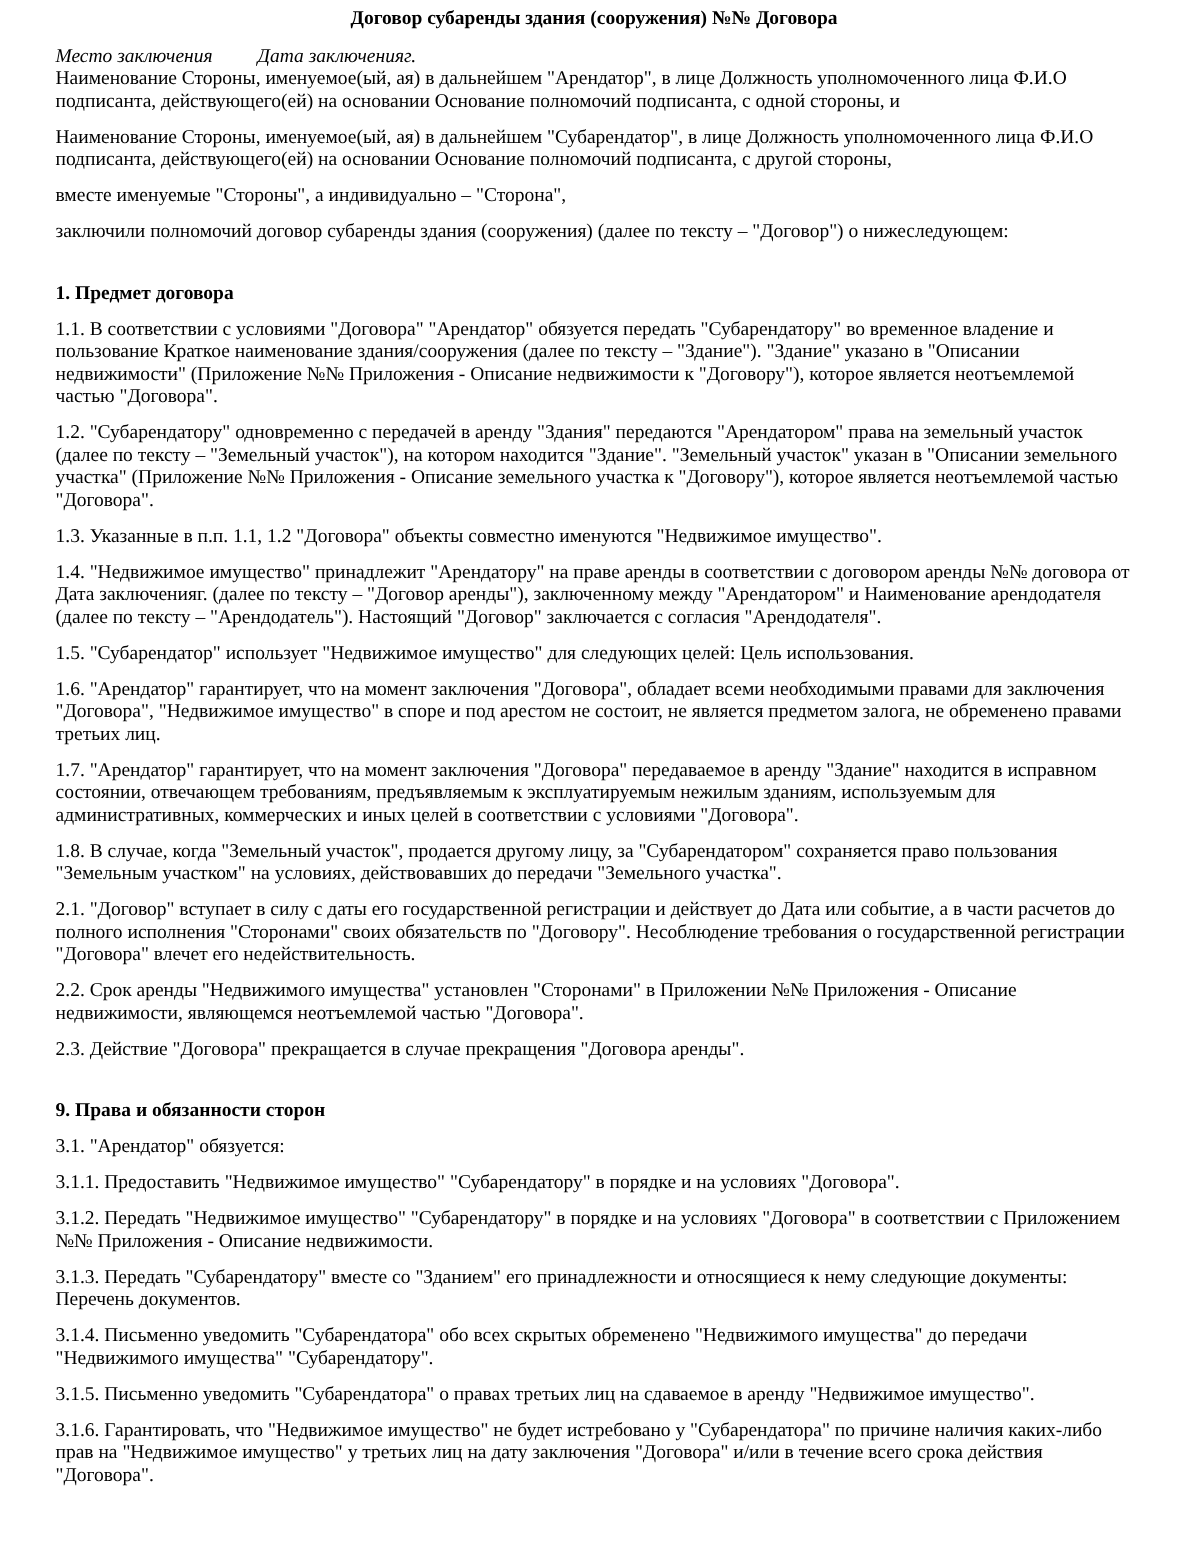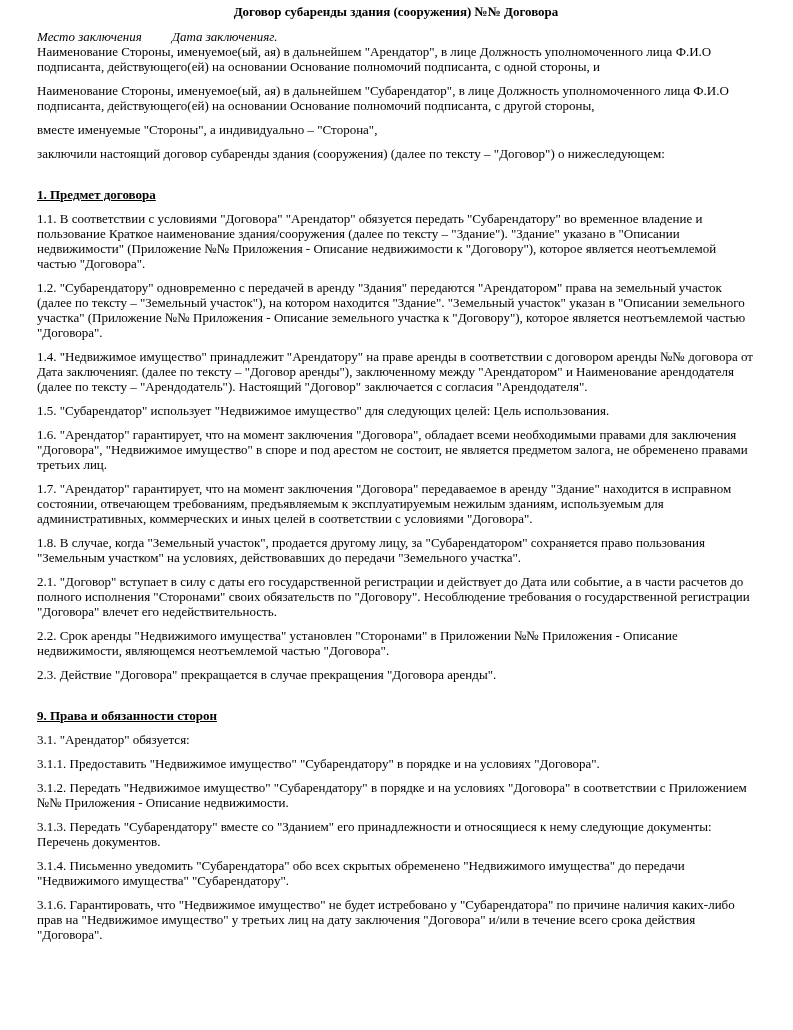--- a/index.html
+++ b/index.html
@@ -28,51 +28,52 @@
       line-height: 15px;
     }
     .p {
       margin: 0 0 9px 0;
     }
     .p.tight { margin: 0; font-style: italic; }
     .place-date span.gap { display: inline-block; width: 30px; }
     .section-heading {
       font-weight: bold;
       margin: 26px 0 9px 0;
-      text-decoration: underline;
     }
   </style>
 </head>
 <body>
 
 <div class="page">
   <div class="title">Договор субаренды здания (сооружения) №№ Договора</div>
 
   <div class="p tight place-date">
     <span>Место заключения</span><span class="gap"></span><span>Дата заключенияг.</span>
   </div>
 
   <div class="p">Наименование Стороны, именуемое(ый, ая) в дальнейшем "Арендатор", в лице Должность уполномоченного лица Ф.И.О подписанта, действующего(ей) на основании Основание полномочий подписанта, с одной стороны, и</div>
   <div class="p">Наименование Стороны, именуемое(ый, ая) в дальнейшем "Субарендатор", в лице Должность уполномоченного лица Ф.И.О подписанта, действующего(ей) на основании Основание полномочий подписанта, с другой стороны,</div>
   <div class="p">вместе именуемые "Стороны", а индивидуально – "Сторона",</div>
-  <div class="p">заключили настоящий договор субаренды здания (сооружения) (далее по тексту – "Договор") о нижеследующем:</div>
+  <div class="p">заключили полномочий договор субаренды здания (сооружения) (далее по тексту – "Договор") о нижеследующем:</div>
 
   <div class="section-heading">1. Предмет договора</div>
   <div class="p">1.1. В соответствии с условиями "Договора" "Арендатор" обязуется передать "Субарендатору" во временное владение и пользование Краткое наименование здания/сооружения (далее по тексту – "Здание"). "Здание" указано в "Описании недвижимости" (Приложение №№ Приложения - Описание недвижимости к "Договору"), которое является неотъемлемой частью "Договора".</div>
   <div class="p">1.2. "Субарендатору" одновременно с передачей в аренду "Здания" передаются "Арендатором" права на земельный участок (далее по тексту – "Земельный участок"), на котором находится "Здание". "Земельный участок" указан в "Описании земельного участка" (Приложение №№ Приложения - Описание земельного участка к "Договору"), которое является неотъемлемой частью "Договора".</div>
+  <div class="p">1.3. Указанные в п.п. 1.1, 1.2 "Договора" объекты совместно именуются "Недвижимое имущество".</div>
   <div class="p">1.4. "Недвижимое имущество" принадлежит "Арендатору" на праве аренды в соответствии с договором аренды №№ договора от Дата заключенияг. (далее по тексту – "Договор аренды"), заключенному между "Арендатором" и Наименование арендодателя (далее по тексту – "Арендодатель"). Настоящий "Договор" заключается с согласия "Арендодателя".</div>
   <div class="p">1.5. "Субарендатор" использует "Недвижимое имущество" для следующих целей: Цель использования.</div>
   <div class="p">1.6. "Арендатор" гарантирует, что на момент заключения "Договора", обладает всеми необходимыми правами для заключения "Договора", "Недвижимое имущество" в споре и под арестом не состоит, не является предметом залога, не обременено правами третьих лиц.</div>
   <div class="p">1.7. "Арендатор" гарантирует, что на момент заключения "Договора" передаваемое в аренду "Здание" находится в исправном состоянии, отвечающем требованиям, предъявляемым к эксплуатируемым нежилым зданиям, используемым для административных, коммерческих и иных целей в соответствии с условиями "Договора".</div>
   <div class="p">1.8. В случае, когда "Земельный участок", продается другому лицу, за "Субарендатором" сохраняется право пользования "Земельным участком" на условиях, действовавших до передачи "Земельного участка".</div>
 
   <div class="p">2.1. "Договор" вступает в силу с даты его государственной регистрации и действует до Дата или событие, а в части расчетов до полного исполнения "Сторонами" своих обязательств по "Договору". Несоблюдение требования о государственной регистрации "Договора" влечет его недействительность.</div>
   <div class="p">2.2. Срок аренды "Недвижимого имущества" установлен "Сторонами" в Приложении №№ Приложения - Описание недвижимости, являющемся неотъемлемой частью "Договора".</div>
   <div class="p">2.3. Действие "Договора" прекращается в случае прекращения "Договора аренды".</div>
 
   <div class="section-heading">9. Права и обязанности сторон</div>
   <div class="p">3.1. "Арендатор" обязуется:</div>
   <div class="p">3.1.1. Предоставить "Недвижимое имущество" "Субарендатору" в порядке и на условиях "Договора".</div>
   <div class="p">3.1.2. Передать "Недвижимое имущество" "Субарендатору" в порядке и на условиях "Договора" в соответствии с Приложением №№ Приложения - Описание недвижимости.</div>
   <div class="p">3.1.3. Передать "Субарендатору" вместе со "Зданием" его принадлежности и относящиеся к нему следующие документы: Перечень документов.</div>
   <div class="p">3.1.4. Письменно уведомить "Субарендатора" обо всех скрытых обременено "Недвижимого имущества" до передачи "Недвижимого имущества" "Субарендатору".</div>
+  <div class="p">3.1.5. Письменно уведомить "Субарендатора" о правах третьих лиц на сдаваемое в аренду "Недвижимое имущество".</div>
   <div class="p">3.1.6. Гарантировать, что "Недвижимое имущество" не будет истребовано у "Субарендатора" по причине наличия каких-либо прав на "Недвижимое имущество" у третьих лиц на дату заключения "Договора" и/или в течение всего срока действия "Договора".</div>
 </div>
 
 </body></html>

